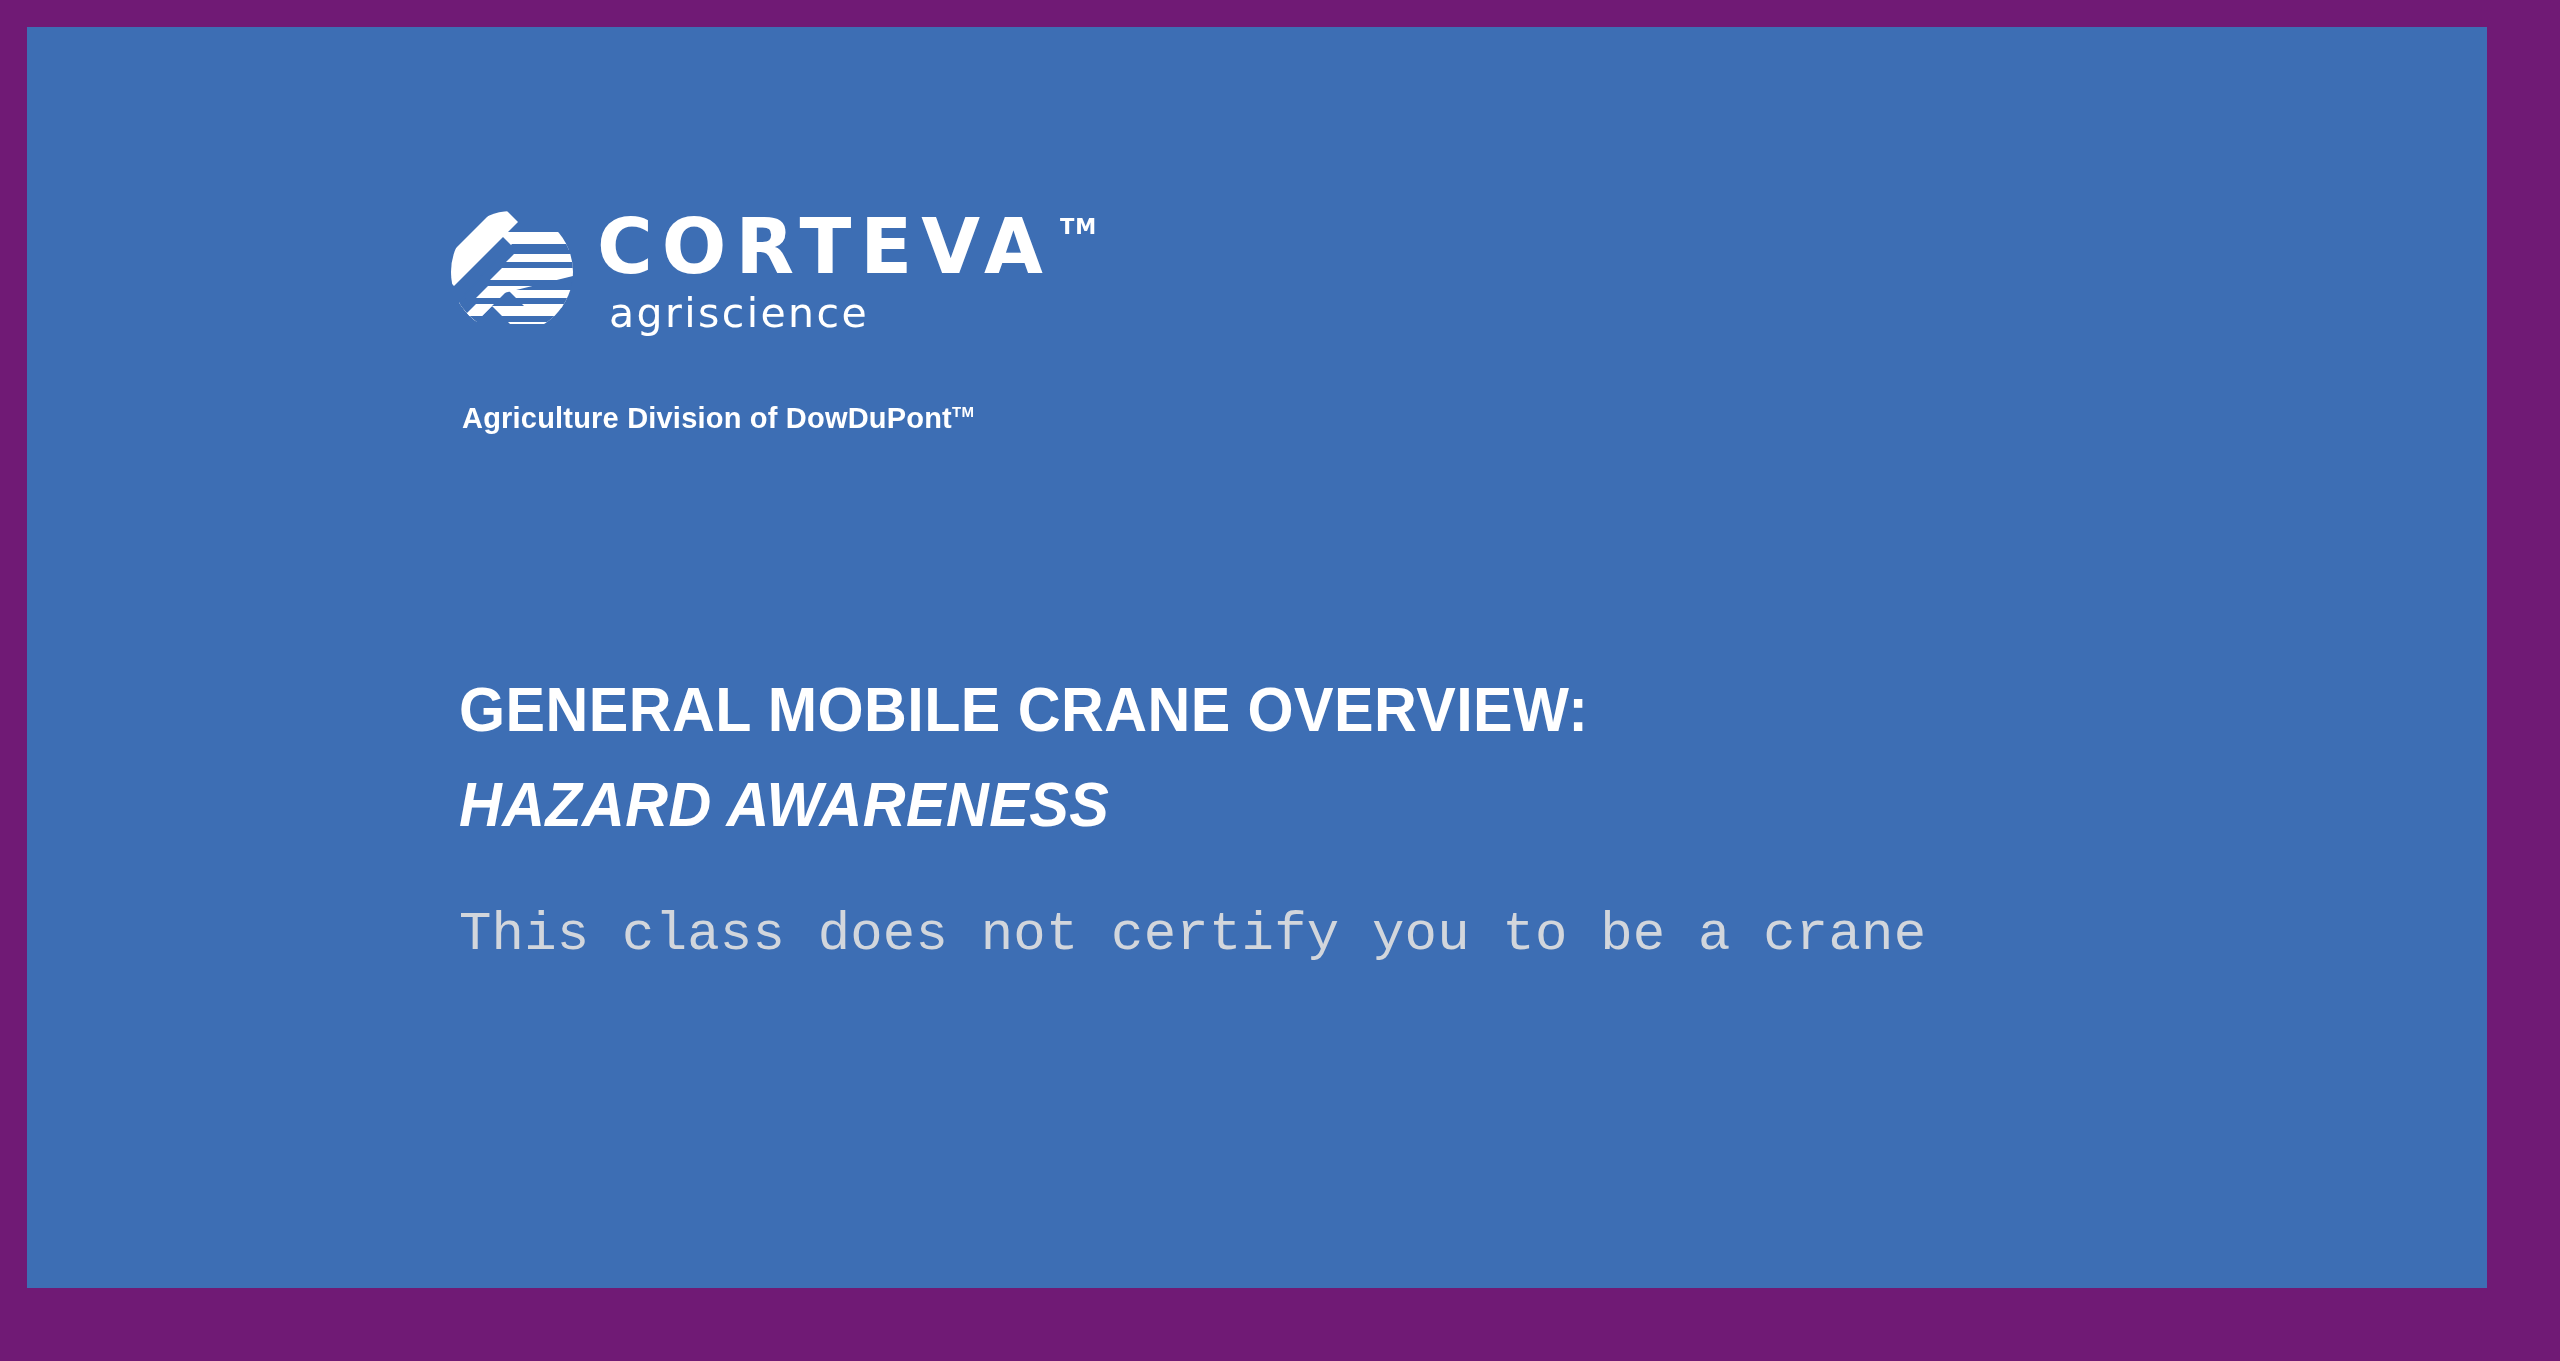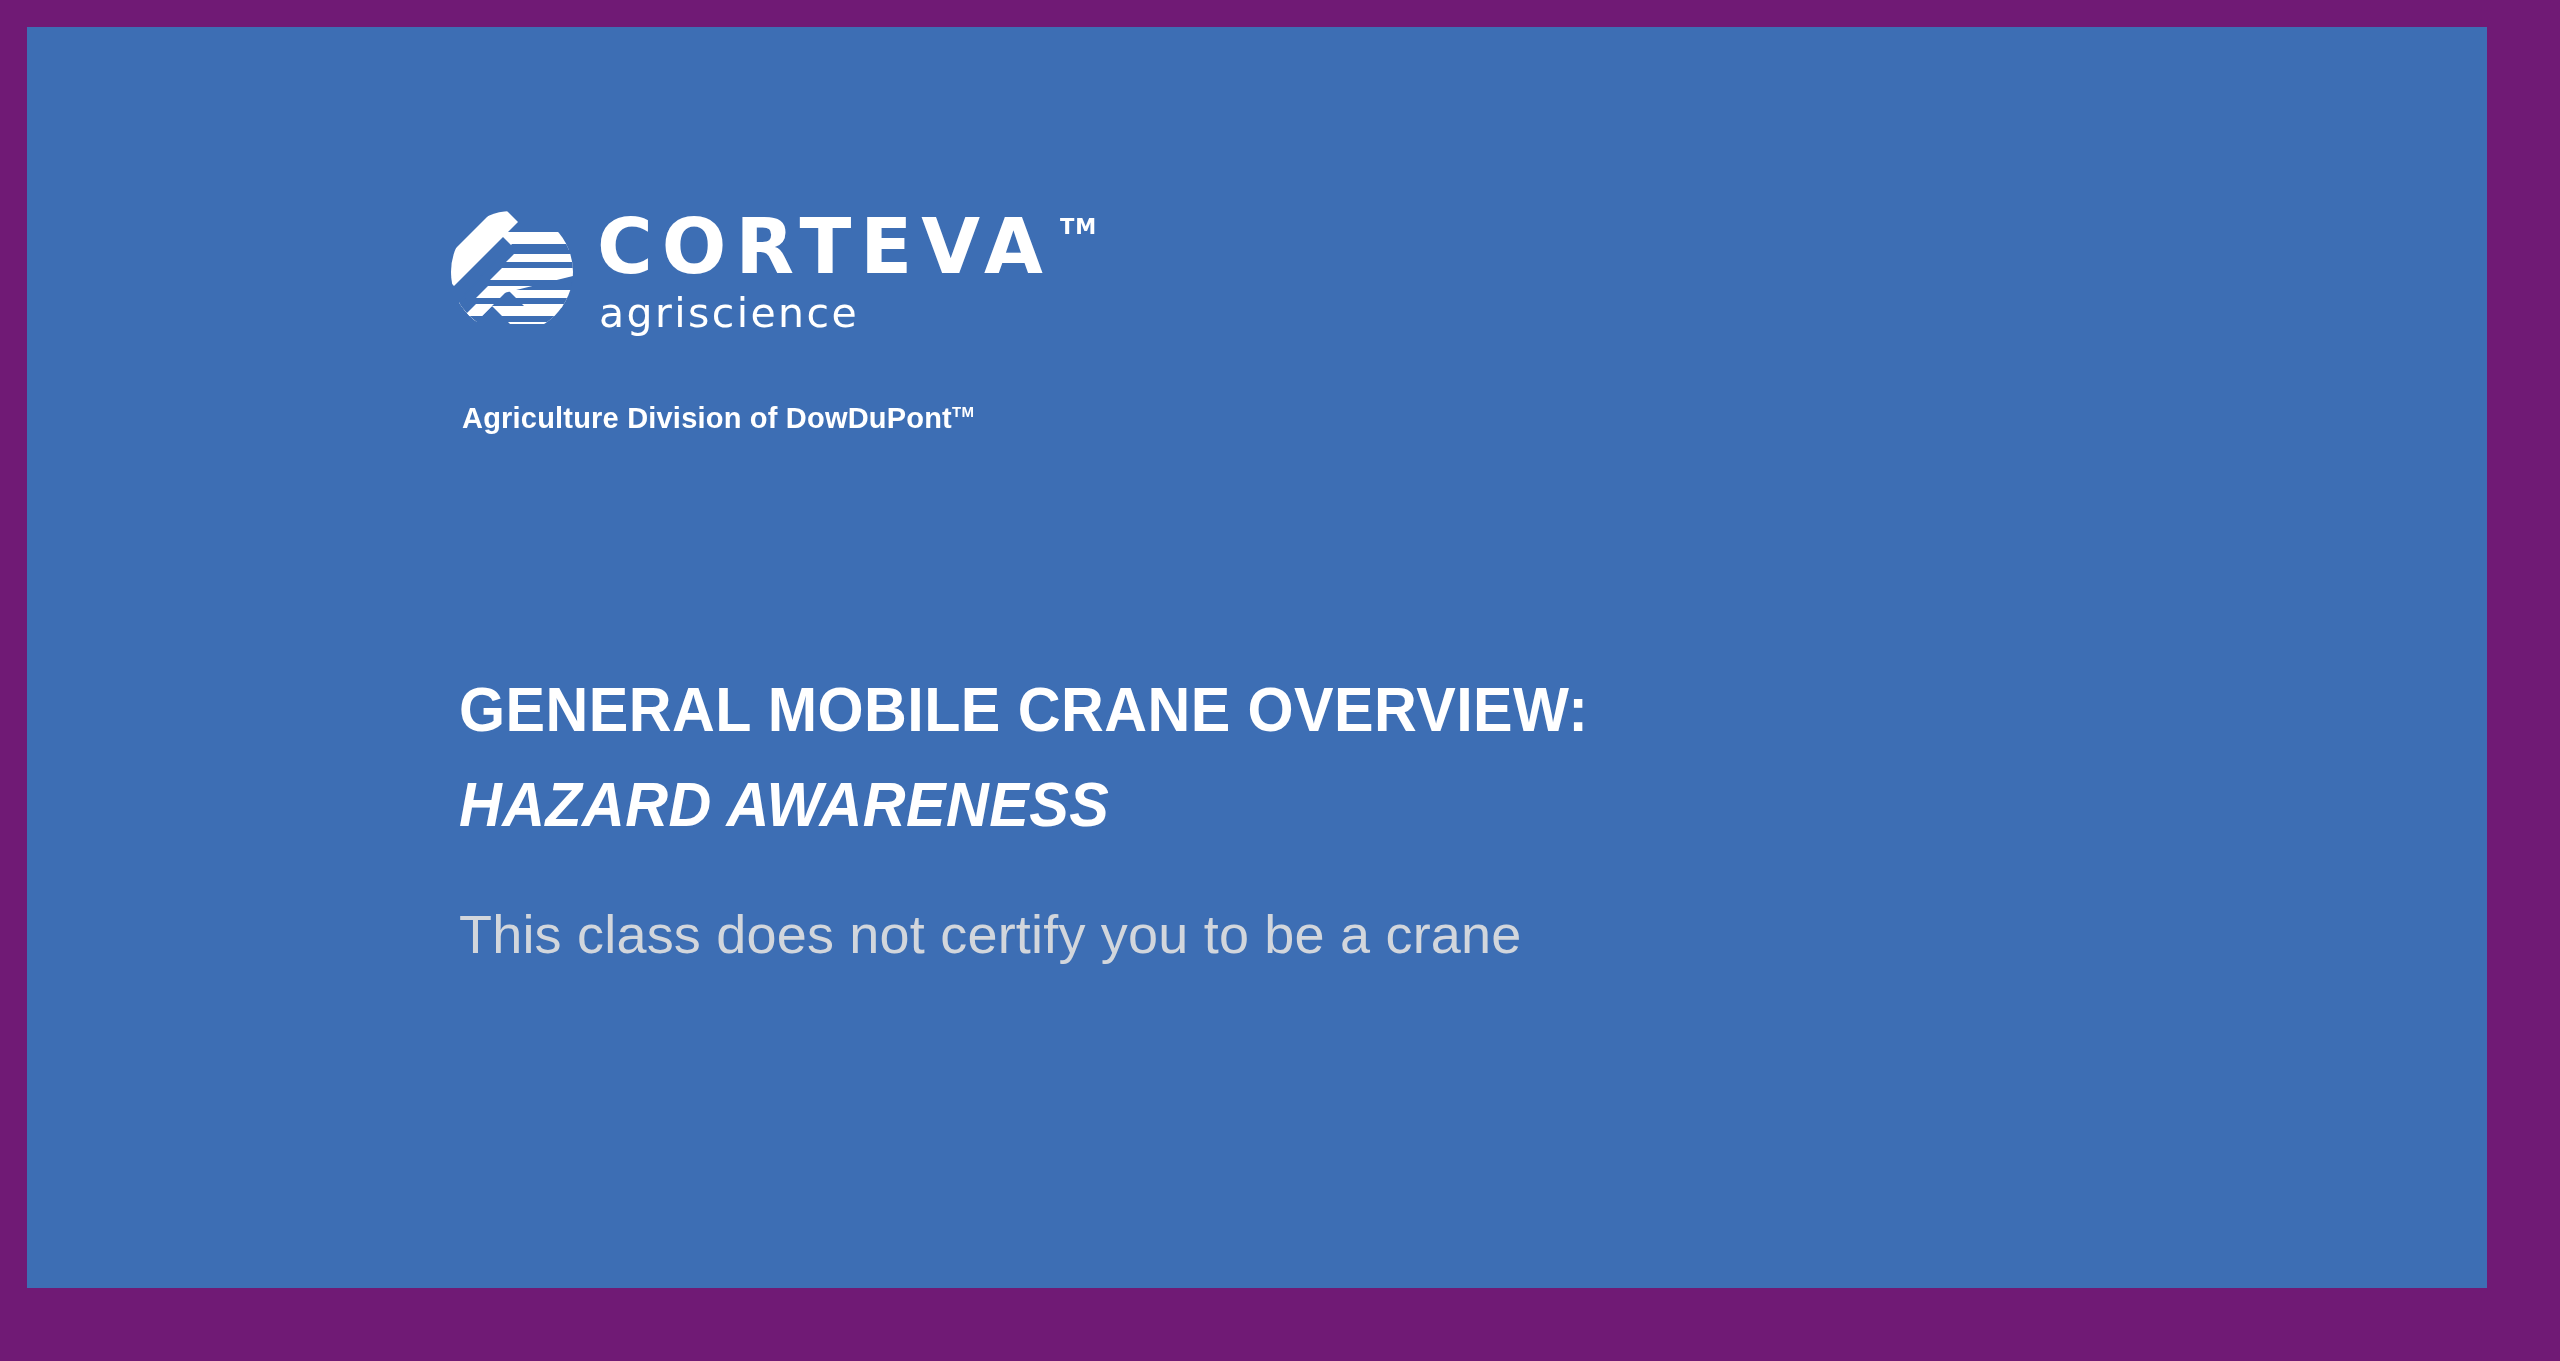--- a/index.html
+++ b/index.html
@@ -79,21 +79,21 @@
     top:8px;
     font-size:21px;
     font-weight:700;
     letter-spacing:1px;
     color:#FFFFFF;
     font-family:"DejaVu Sans", sans-serif;
   }
 
   #agriscience-word {
     position:absolute;
-    left:2px;
+    left:12px;
     top:86px;
     font-size:41px;
     font-weight:400;
     letter-spacing:2.4px;
     color:#FFFFFF;
     line-height:1;
     font-family:"DejaVu Sans", sans-serif;
     white-space:nowrap;
   }
 
@@ -142,21 +142,21 @@
     margin-top:32px;
   }
 
   
   #subtitle {
     position:absolute;
     left:432px;
     top:872px;
     width:1500px;
     color:#D2D6DC;
-    font-family:Liberation Sans, sans-serif;
+    font-family:Liberation Mono, monospace;
     font-weight:400;
     font-size:54px;
     line-height:1.33;
     letter-spacing:0.2px;
   }
   .subtitle-line { white-space:nowrap; display:block; }
 </style>
 </head>
 <body>
 

